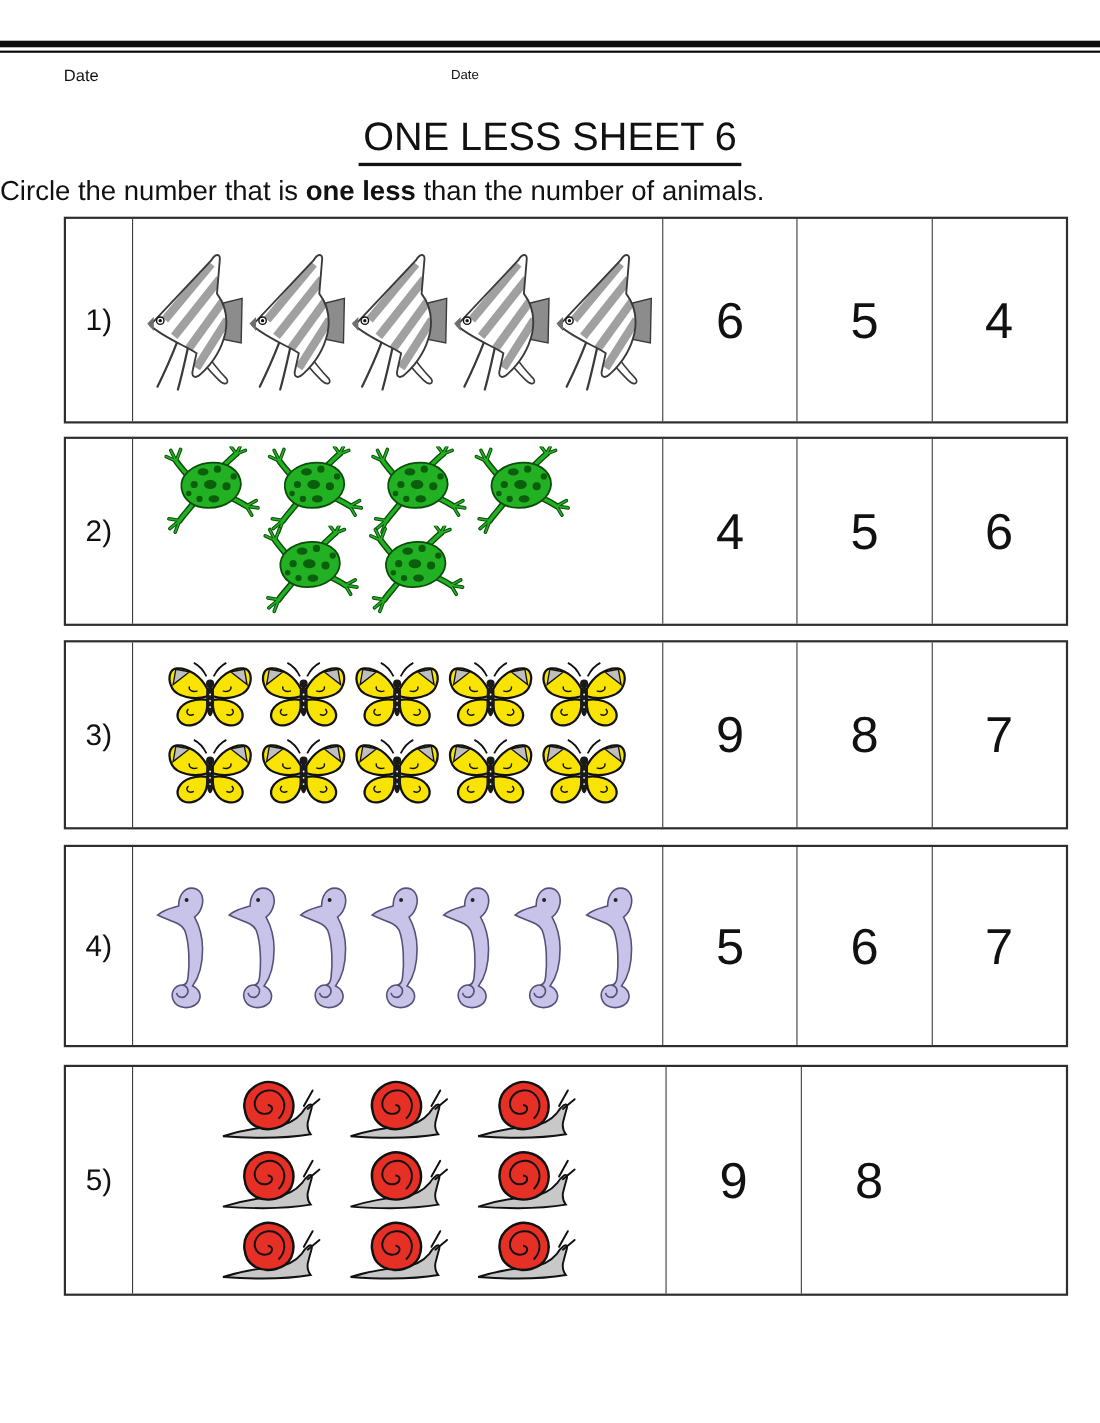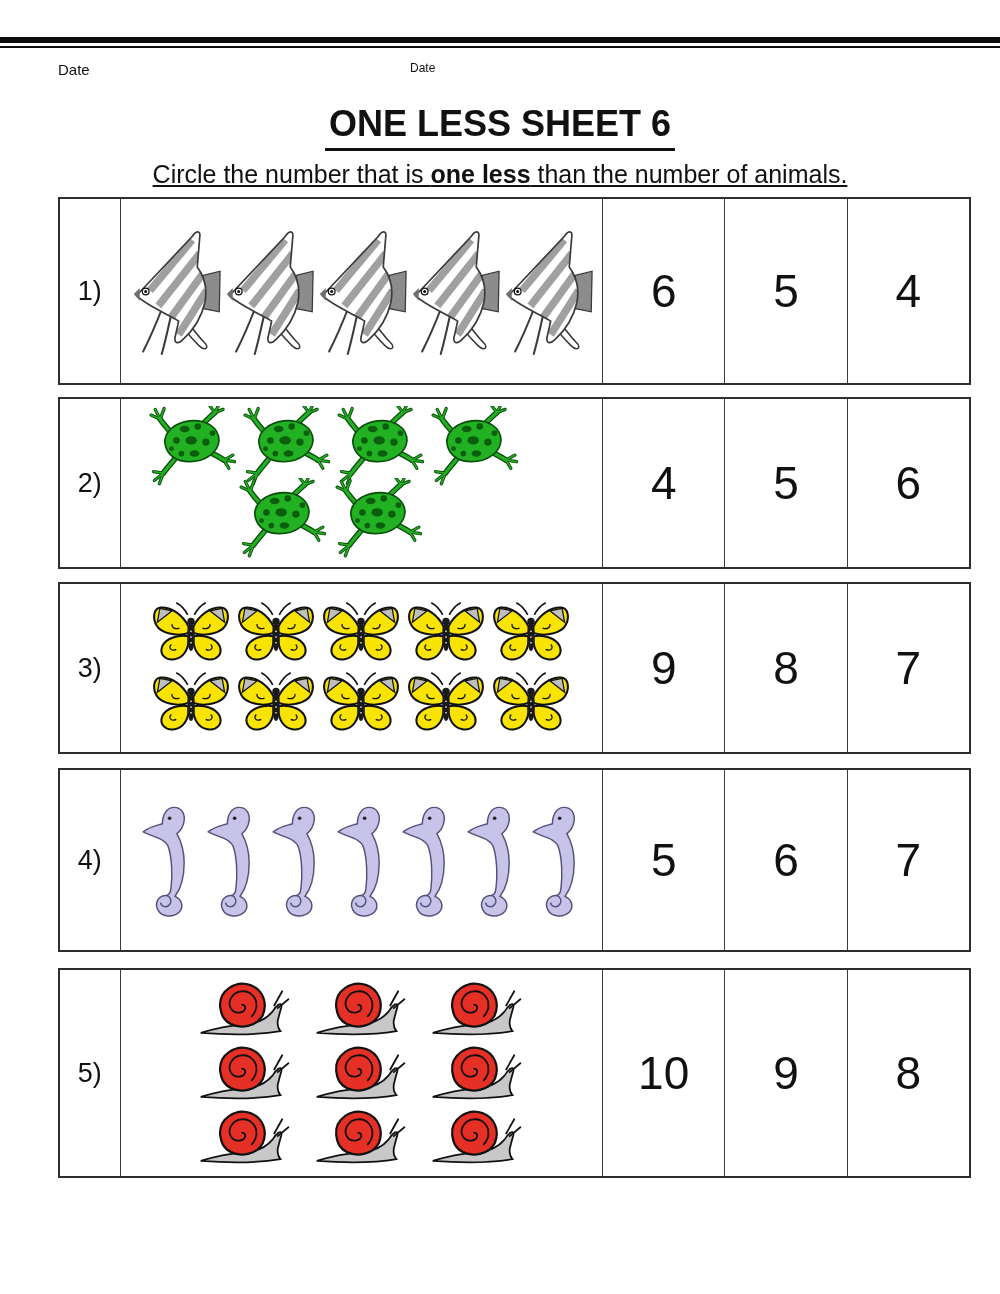--- a/index.html
+++ b/index.html
@@ -3,23 +3,23 @@
 <meta charset="utf-8">
 <style>
   html,body{margin:0;padding:0;background:#ffffff;}
   .page{position:relative;width:1000px;height:1294px;background:#ffffff;overflow:hidden;
         font-family:"Liberation Sans", sans-serif;color:#111;}
   .rule-thick{position:absolute;left:0;top:37px;width:100%;height:6px;background:#0d0d0d;}
   .rule-thin{position:absolute;left:0;top:46px;width:100%;height:2px;background:#0d0d0d;}
   .name-label{position:absolute;left:58px;top:61px;font-size:15px;}
   .date-label{position:absolute;left:410px;top:61px;font-size:12px;}
   .title-wrap{position:absolute;top:103px;left:0;width:100%;text-align:center;}
-  .title{display:inline-block;font-size:36px;font-weight:bold;border-bottom:3px solid #111;
+  .title{display:inline-block;font-size:36px;font-weight:normal;border-bottom:3px solid #111;
          padding:0 4px 3px 4px;}
-  .instruction{position:absolute;top:160px;left:0;width:100%;text-align:center;font-size:25px;margin:0;text-decoration:underline;}
+  .instruction{position:absolute;top:160px;left:0;width:100%;text-align:left;font-size:25px;margin:0;}
   .rows{position:absolute;left:58px;top:197px;width:913px;}
   .sheet-row{display:flex;border:2px solid #2e2e2e;background:#fff;box-sizing:border-box;}
   .cell{box-sizing:border-box;}
   .label-cell{width:60px;display:flex;align-items:center;justify-content:center;font-size:27px;}
   .animal-cell{width:485px;border-left:1.5px solid #3c3c3c;display:flex;flex-direction:column;
                justify-content:center;overflow:hidden;}
   .num-cell{width:123px;border-left:1.5px solid #3c3c3c;display:flex;align-items:center;
             justify-content:center;font-size:46px;}
   .animal-line{display:flex;justify-content:center;align-items:center;}
   .animal-angelfish .animal-line{justify-content:flex-start;padding-left:12px;}
@@ -816,18 +816,17 @@
   </svg>
             <svg width="98" height="62" viewBox="0 0 110 70">
     <path d="M5,62 Q30,54 58,52 Q76,50 86,38 Q89,33 93,30 Q97,28 96,33 Q94,40 92,48 Q91,55 95,60 Q60,66 5,62 Z" fill="#c8c8c8" stroke="#111111" stroke-width="2"></path>
     <path d="M88,31 L97,15" fill="none" stroke="#111111" stroke-width="2" stroke-linecap="round"></path>
     <path d="M92,34 L104,24" fill="none" stroke="#111111" stroke-width="2" stroke-linecap="round"></path>
     <path d="M27,33 C25,14 45,2 61,8 C75,13 81,28 75,42 C69,54 51,58 39,52 C30,47 28,41 27,33 Z" fill="#e63026" stroke="#111111" stroke-width="2.5"></path>
     <path d="M51,30 C57,30 57,38 49,39 C40,40 35,31 39,23 C44,14 57,12 64,20 C70,27 69,37 62,44" fill="none" stroke="#111111" stroke-width="2"></path>
   </svg>
           </div>
         </div>
-        <div class="cell num-cell">10</div>
         <div class="cell num-cell">9</div>
         <div class="cell num-cell">8</div>
       </div>
     </div>
 </div>
 
 </body></html>

